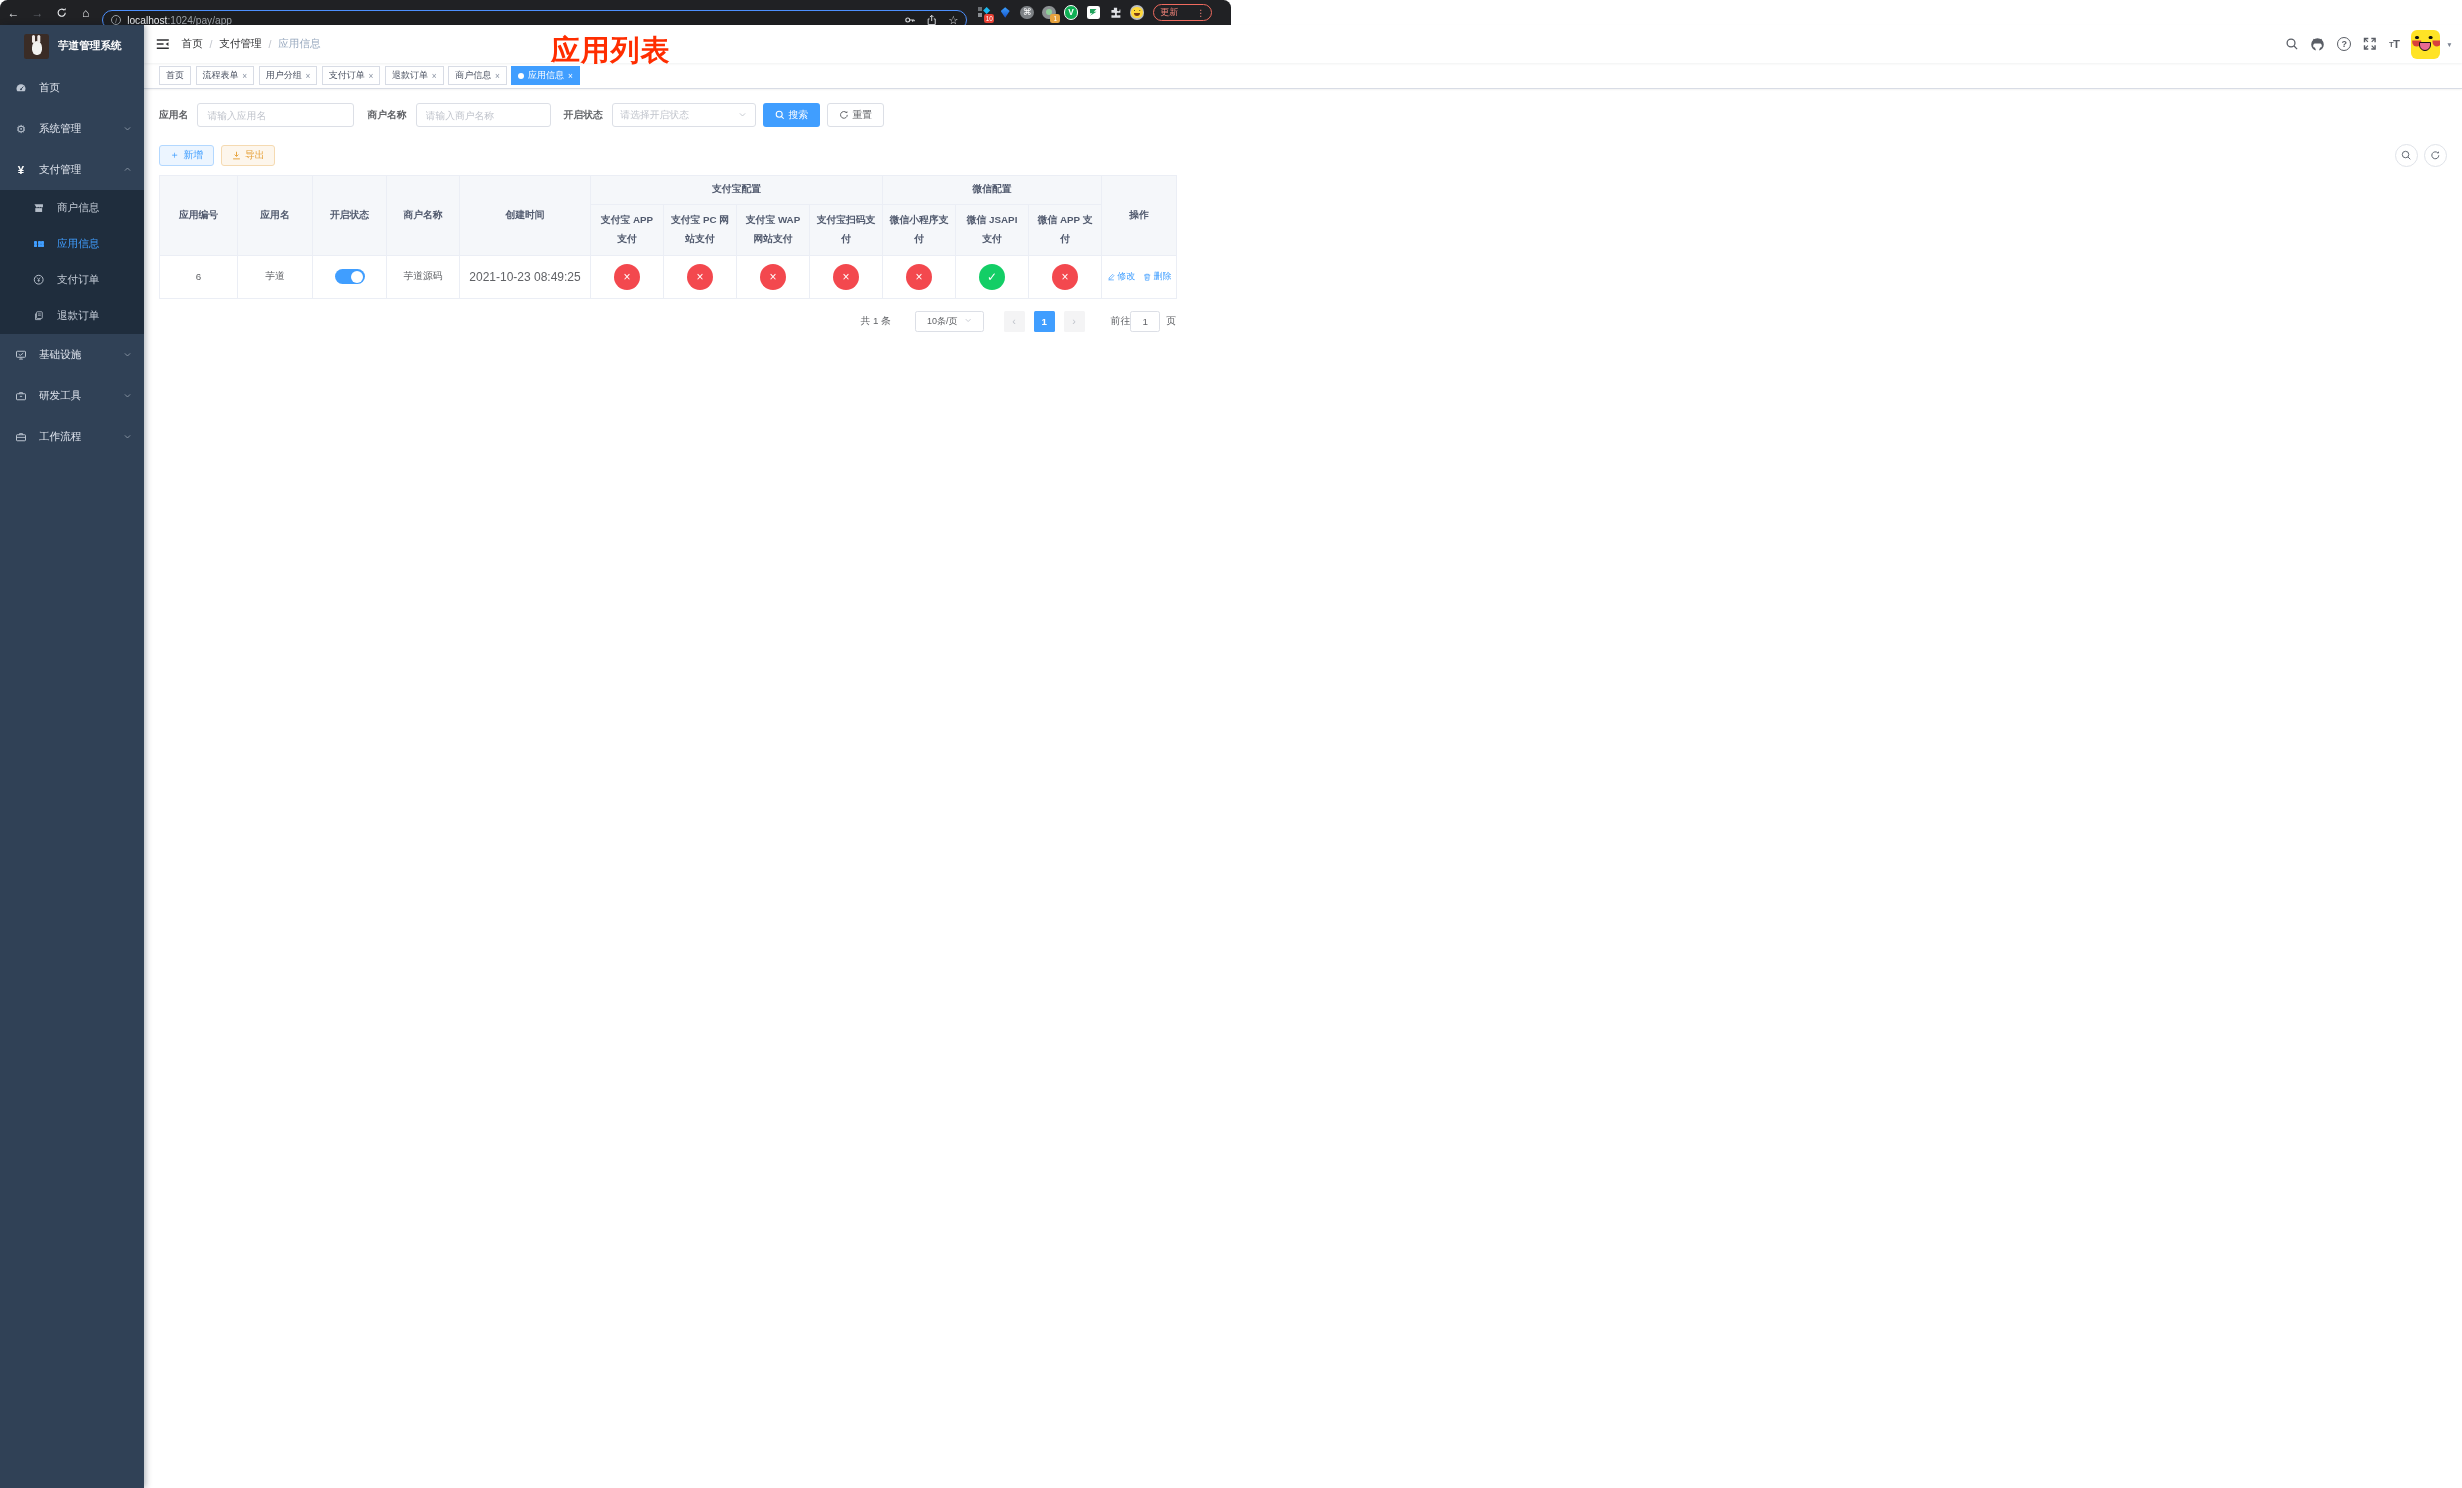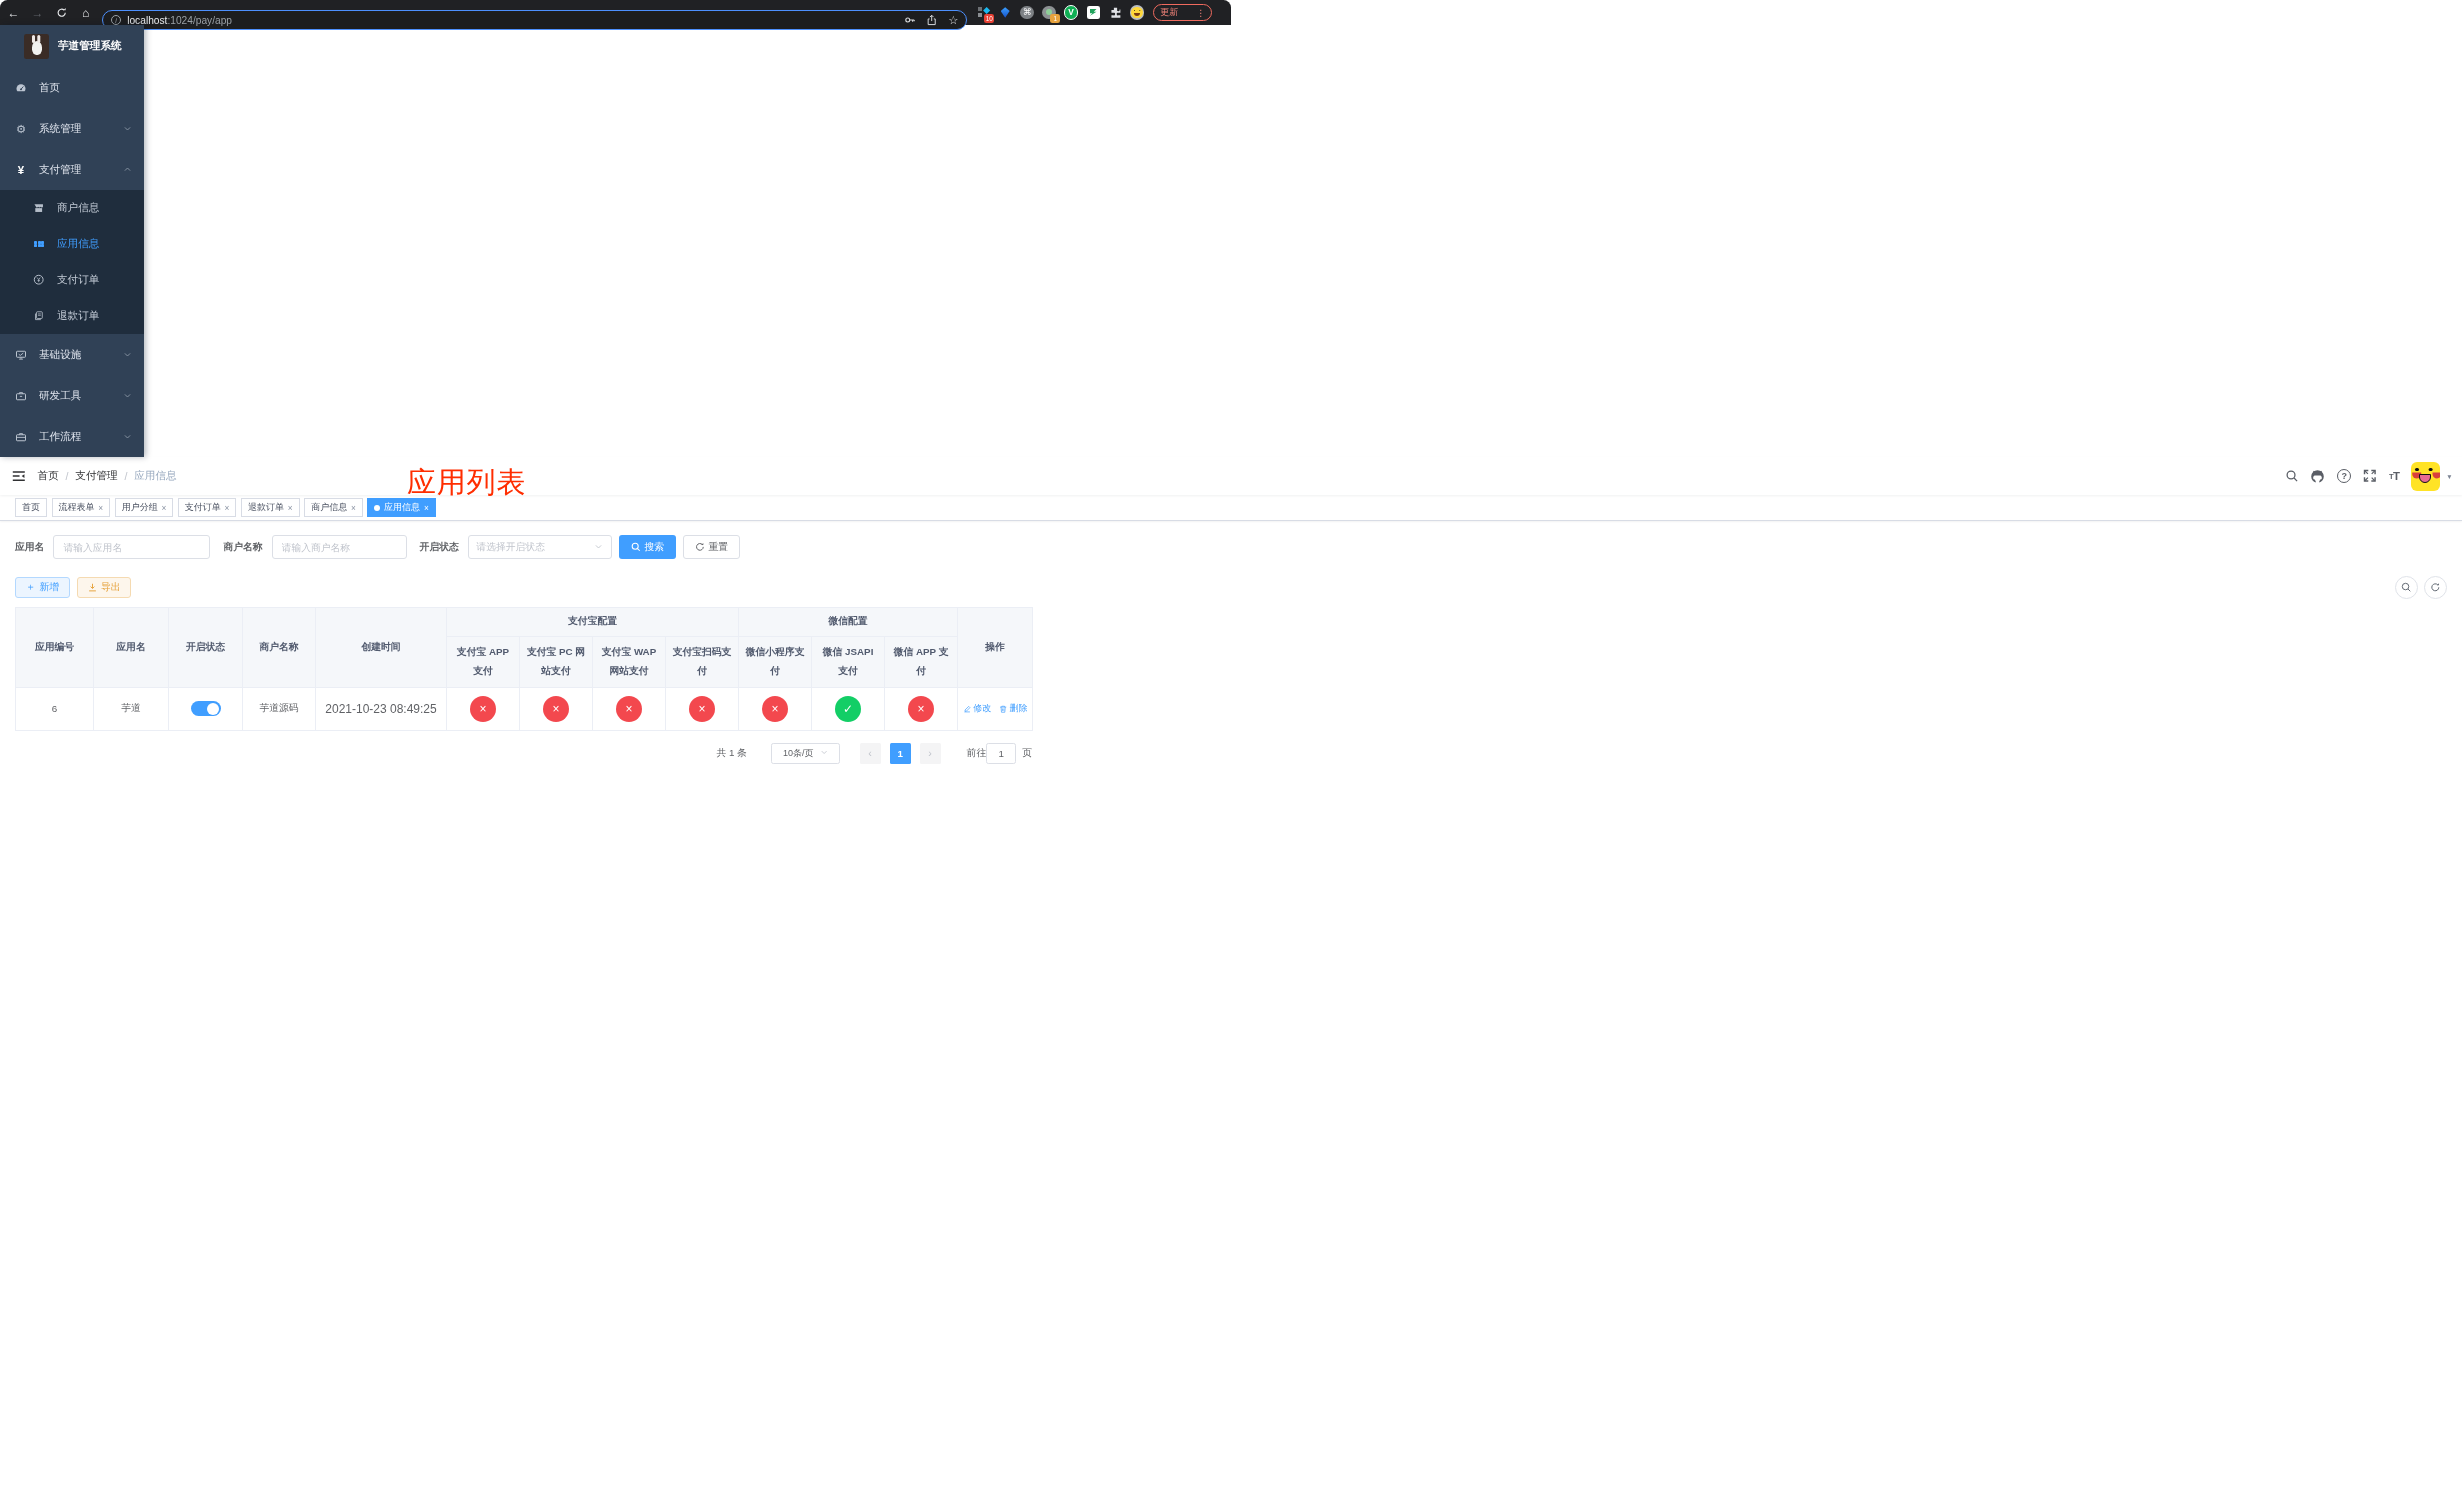--- a/index.html
+++ b/index.html
@@ -45,21 +45,21 @@
   .face { width:14.4px; height:14.4px; border-radius:50%; background:#b9bdc1; display:flex; align-items:center; justify-content:center; }
   .face .inner { width:11.4px; height:11.4px; border-radius:50%; background:#ffd83b; position:relative; }
   .face .inner::before { content:""; position:absolute; left:2.3px; top:3px; width:1.5px; height:1.5px; background:#222; border-radius:50%; box-shadow:5.3px 0 0 #222; }
   .face .inner::after { content:""; position:absolute; left:3px; top:6px; width:5.3px; height:3px; background:#7a3b13; border-radius:0 0 5.3px 5.3px; }
   .update-pill { margin-left:9px; height:16.7px; border:1.1px solid #f06a5e; border-radius:9px;
     display:flex; align-items:center; padding:0 6px; gap:18px; color:#f28379; }
   .update-pill .u-label { font-size:9px; }
   .update-pill .kebab { font-size:9px; letter-spacing:0; }
 
   
-  .app { position:absolute; top:25px; left:0; right:0; bottom:0; display:flex;flex-direction:column; }
+  .app { position:absolute; top:25px; left:0; right:0; bottom:0; display:flex; }
 
   
   .sidebar { width:144px; background:#304156; flex:0 0 auto; position:relative; z-index:5;
     box-shadow:1.5px 0 6px rgba(0,21,41,.3); }
   .logo-row { height:42px; display:flex; align-items:center; padding-left:24px; }
   .logo-img { width:25px; height:25px; border-radius:2.3px; background:#3a2c26; position:relative; overflow:hidden; flex:0 0 auto; }
   .logo-img::before { content:""; position:absolute; left:7.6px; top:7.6px; width:10.6px; height:13.6px; background:#f2f2f0; border-radius:50% 50% 45% 45%; }
   .logo-img::after { content:""; position:absolute; left:8.3px; top:1.5px; width:3px; height:8.3px; background:#efe9e6; border-radius:2.3px; box-shadow:5.3px 0 0 #efe9e6; }
   .logo-title { color:#fff; font-size:10.6px; font-weight:700; margin-left:9px; white-space:nowrap; }
   .menu { margin-top:0; }
@@ -85,21 +85,21 @@
   .nav-right .nr-ico { display:flex; align-items:center; justify-content:center; cursor:pointer; }
   .qmark { width:14.4px; height:14.4px; border:1.2px solid #5a5e66; border-radius:50%; font-size:9px; font-weight:700;
     display:flex; align-items:center; justify-content:center; }
   .tsize { font-weight:700; font-size:11.4px; letter-spacing:-0.8px; }
   .tsize small { font-size:7.6px; font-weight:700; }
   .avatar { width:29px; height:29px; border-radius:6px; background:#ffe326; position:relative; overflow:hidden; cursor:pointer; }
   .avatar::before { content:""; position:absolute; left:3.8px; top:6px; width:3.8px; height:3.8px; border-radius:50%; background:#111; box-shadow:13.6px 0 0 #111; }
   .avatar::after { content:""; position:absolute; left:8.3px; top:12px; width:9.8px; height:7.6px; background:#e96a93; border-radius:0 0 9px 9px; border:1.5px solid #111; box-shadow:-8.3px -3px 0 -1.5px #d8403c, 12px -3px 0 -1.5px #d8403c; }
   .nav-caret { color:#7d8594; font-size:7.6px; margin-left:-4.5px; cursor:pointer; }
 
-  .annotation { position:absolute; left:407px; top:6px; font-size:29px; font-weight:400; color:#ff2d00; z-index:40; letter-spacing:0.8px; }
+  .annotation { position:absolute; left:407px; top:6px; font-size:29px; font-weight:700; color:#ff2d00; z-index:40; letter-spacing:0.8px; }
 
   
   .tagsbar { height:26px; border-bottom:0.8px solid #d8dce5; box-shadow:0 0.8px 2.3px 0 rgba(0,0,0,.08); display:flex; align-items:center; padding-left:15px; gap:4.5px; }
   .tag { height:19.7px; border:0.8px solid #d8dce5; background:#fff; color:#495060; font-size:9px;
     display:flex; align-items:center; padding:0 6px; cursor:pointer; white-space:nowrap; }
   .tag .x { margin-left:3.8px; font-size:8.3px; color:#8a93a3; }
   .tag.active { background:#409EFF; border-color:#409EFF; color:#fff; }
   .tag.active::before { content:""; width:6px; height:6px; border-radius:50%; background:#fff; margin-right:3.8px; }
   .tag.active .x { color:#fff; }
 

